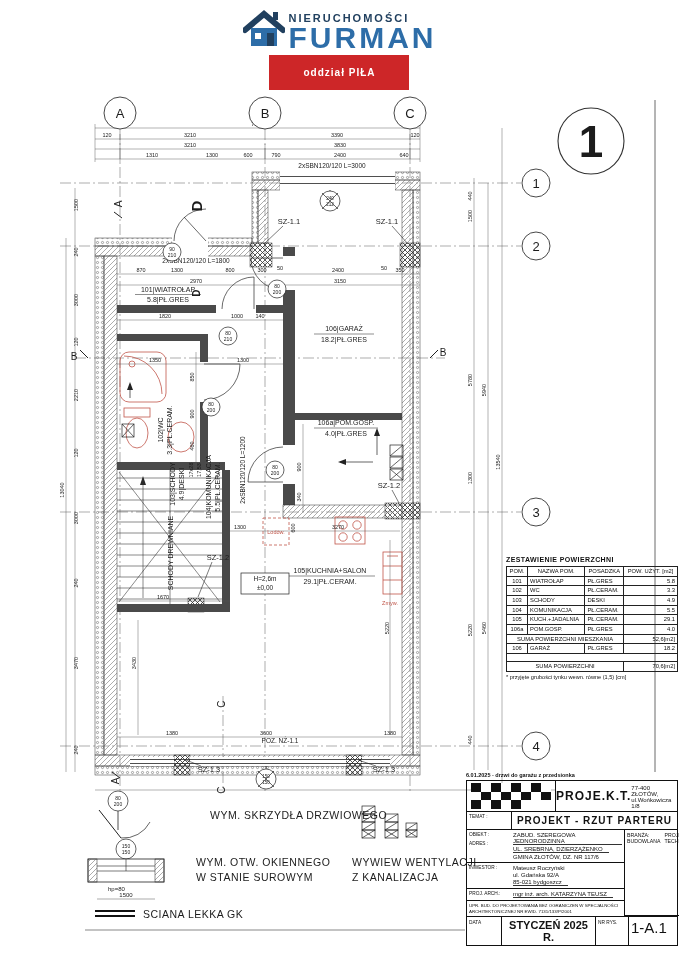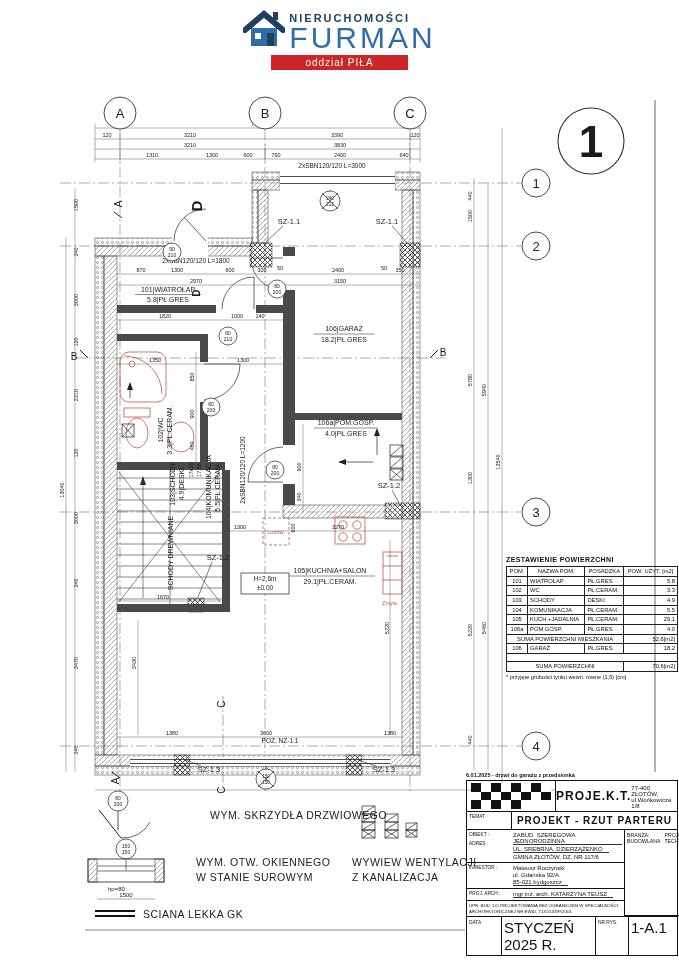--- a/index.html
+++ b/index.html
@@ -4,23 +4,23 @@
 <style>
   html,body{margin:0;padding:0;background:#e8e8e8;}
   body{width:679px;height:960px;position:relative;background:#ffffff;
        font-family:"Liberation Sans", sans-serif;overflow:hidden;}
   
   .logo{position:absolute;top:8px;left:0;width:679px;display:flex;justify-content:center;}
   .logo-inner{display:flex;flex-direction:column;align-items:center;}
   .logo-row{display:flex;align-items:flex-end;}
   .logo-text{display:flex;flex-direction:column;align-items:flex-start;margin-left:4px;}
   .brand-top{font-size:11px;letter-spacing:2px;color:#21405f;font-weight:bold;}
-  .brand-main{font-size:30px;line-height:28px;letter-spacing:3px;color:#2d6da8;font-weight:normal;}
-  .branch{margin-top:3px;background:#cd2628;color:#fff;font-size:10px;font-weight:normal;
-          padding:2px 34px;letter-spacing:1px;}
+  .brand-main{font-size:30px;line-height:28px;letter-spacing:3px;color:#2d6da8;font-weight:bold;}
+  .branch{margin-top:3px;background:#cd2628;color:#fff;font-size:10px;font-weight:bold;
+          padding:12px 34px;letter-spacing:1px;}
   
   svg.plan{position:absolute;left:0;top:0;}
   svg text{font-family:"Liberation Sans", sans-serif;fill:#1c1c1c;}
   .dim{font-size:6px;}
   .dims{font-size:5.5px;}
   .rlabel{font-size:7px;}
   .szl{font-size:7.5px;}
   .beam{font-size:6.5px;}
   .gridl{font-size:13px;}
   .redt{fill:#c0564a;font-size:5.5px;}
@@ -53,21 +53,21 @@
   .tb-right>div{border-bottom:1px solid #111;padding:2px;text-align:left;}
   .tb-right>div:last-child{border-bottom:none;flex:1;}
   .blk{display:flex;border-bottom:1px solid #111;}
   .blk:last-child{border-bottom:none;}
   .blk .lbls{width:40px;font-size:4.8px;padding:2px;border-right:0;display:flex;flex-direction:column;gap:4px;}
   .blk .vals{flex:1;font-size:6px;padding:2px;display:flex;flex-direction:column;gap:1px;}
   .blk .vals .u{border-bottom:0.6px solid #333;width:fit-content;padding-right:6px;}
   .upr{font-size:4.4px;padding:2px;line-height:1.3;}
   .datarow{display:flex;align-items:stretch;font-size:6px;}
   .datarow .dl{width:30px;font-size:4.8px;padding:3px 2px;border-right:1px solid #111;}
-  .datarow .dv{flex:1;font-size:15px;font-weight:normal;padding:2px;}
+  .datarow .dv{flex:1;font-size:11px;font-weight:bold;text-align:center;padding:2px;}
   .datarow .nl{width:28px;font-size:4.8px;padding:3px 2px;border-left:1px solid #111;border-right:1px solid #111;}
   .datarow .nv{width:44px;font-size:15px;padding:2px;}
 </style>
 </head>
 <body>
 
 <div class="logo">
   <div class="logo-inner">
     <div class="logo-row">
       <span>

